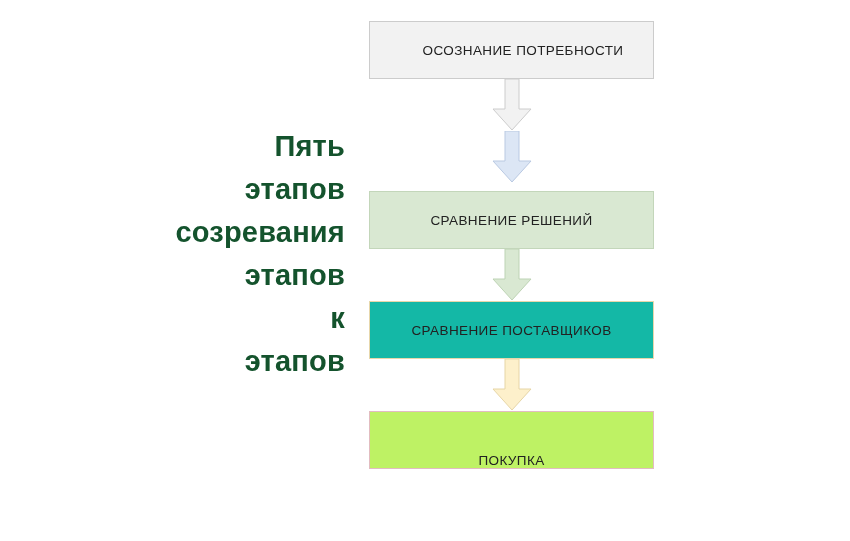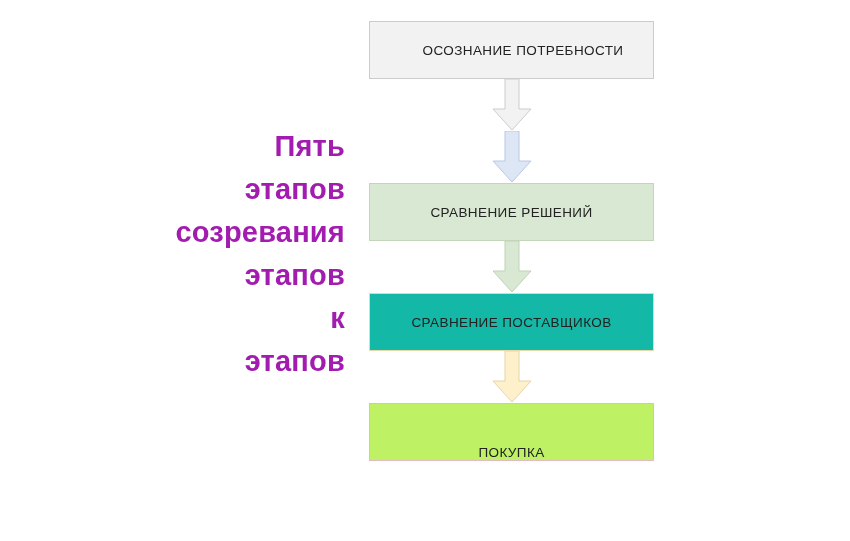--- a/index.html
+++ b/index.html
@@ -22,21 +22,21 @@
   }
   
   #title-block {
     position: absolute;
     left: 150px;
     top: 125px;
     width: 195px;
     text-align: right;
     font-size: 29px;
     font-weight: bold;
-    color: #a21caf;
+    color: #14532d;
     line-height: 1.48;
     letter-spacing: 0.2px;
   }
   #title-block .tline { display: block; white-space: nowrap; }
 
   
   #flow {
     position: absolute;
     left: 369px;
     top: 21px;
@@ -92,21 +92,21 @@
       </svg>
     </div>
 
 
     <div class="arrow-wrap">
       <svg width="46" height="52" viewBox="0 0 46 52" aria-hidden="true">
         <polygon points="16,0 30,0 30,30 42,30 23,51 4,30 16,30" fill="#dce6f5" stroke="#b9c9e2" stroke-width="1"></polygon>
       </svg>
     </div>
 
-    <div class="node" style="background:#d9e8d2;border-color:#c3d6ba;">
+    <div class="node" style="background:#d9e8d2;border-color:#c3d6ba;margin-top:8px;">
       <span class="node-label">СРАВНЕНИЕ РЕШЕНИЙ</span>
     </div>
 
     <div class="arrow-wrap">
       <svg width="46" height="52" viewBox="0 0 46 52" aria-hidden="true">
         <polygon points="16,0 30,0 30,30 42,30 23,51 4,30 16,30" fill="#d9e8d2" stroke="#bdd3b4" stroke-width="1"></polygon>
       </svg>
     </div>
 
     <div class="node" style="background:#14b8a6;border-color:#e7d7ab;">

